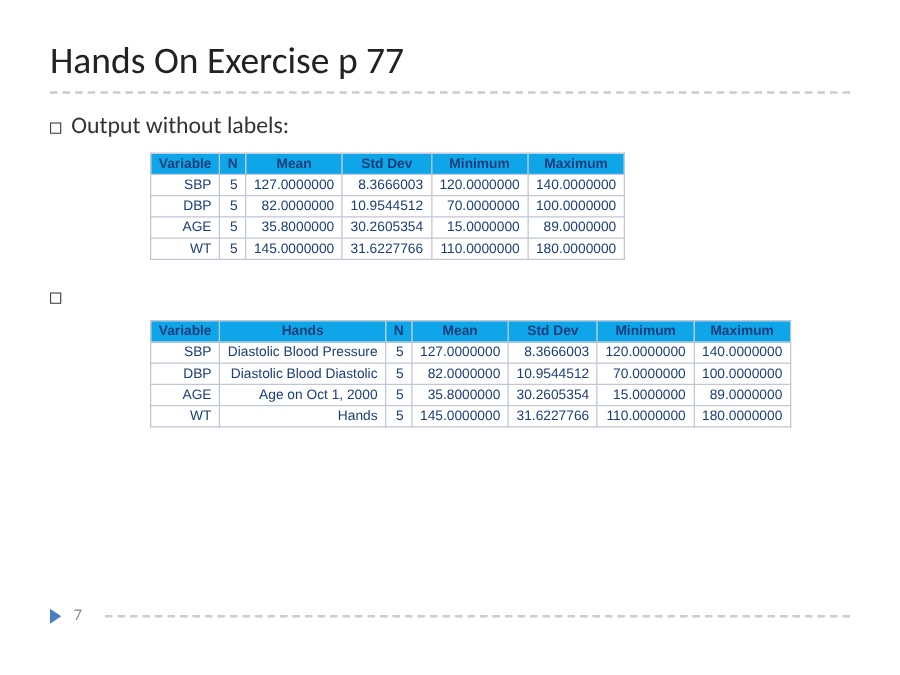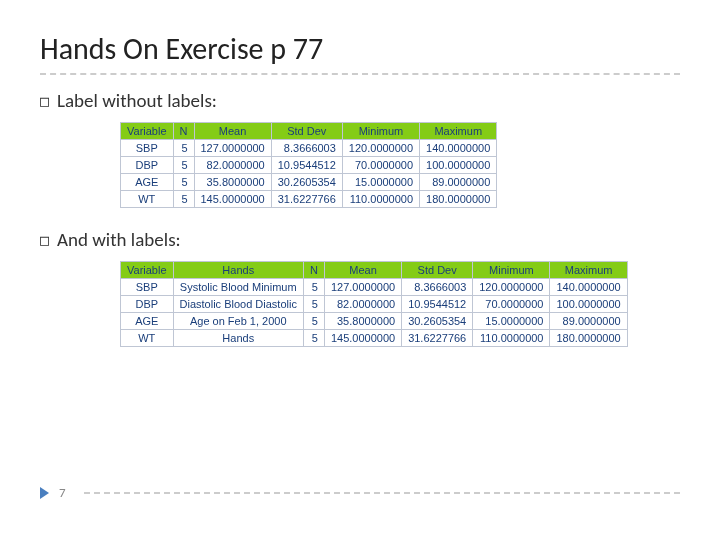--- a/index.html
+++ b/index.html
@@ -3,39 +3,39 @@
 <meta charset="utf-8">
 <style>
   html,body{margin:0;padding:0;background:#fff;font-family:"Calibri","Segoe UI",sans-serif;color:#333;}
   .slide{position:relative;width:720px;height:540px;box-sizing:border-box;padding:30px 40px;}
   h1{margin:0 0 6px 0;font-weight:400;font-size:30px;color:#222;}
   .rule{border:0;border-top:2px dashed #ccc;margin:2px 0 14px 0;}
   .bullet{font-size:19px;margin:6px 0 10px 0;display:flex;align-items:center;gap:8px;}
   .glyph{font-family:monospace;font-size:15px;}
   table.sas{border-collapse:collapse;margin:0 40px 20px 80px;font-family:Arial,Helvetica,sans-serif;font-size:11px;color:#1a3e7a;background:#fff;}
   table.sas th,table.sas td{border:1px solid #bfc6d4;padding:2px 6px;white-space:nowrap;}
-  table.sas th{background:#84cc16;font-weight:400;text-align:center;margin-top:20px;}
+  table.sas th{background:#0ea5e9;font-weight:700;text-align:center;margin-top:20px;}
   table.sas td.num{text-align:right;}
-  table.sas td.lab{text-align:center;}
+  table.sas td.lab{text-align:right;}
   .footer{position:absolute;left:40px;right:40px;bottom:40px;display:flex;align-items:center;}
   .footer .pg-wrap{display:flex;align-items:center;gap:10px;}
   .tri{width:0;height:0;border-top:6px solid transparent;border-bottom:6px solid transparent;border-left:9px solid #4a7fbf;}
   .pg{font-size:13px;color:#888;}
   .footrule{flex:1;border-top:2px dashed #ccc;margin-left:18px;}
 </style>
 </head>
 <body>
 
 <div class="slide">
   <h1>Hands On Exercise p 77</h1>
   <hr class="rule">
 
   <div class="bullet">
     <span class="glyph">□</span>
-    <span>Label without labels:</span>
+    <span>Output without labels:</span>
   </div>
 
   <table class="sas">
     <thead>
         <tr>
       <th>Variable</th>
       <th>N</th>
       <th>Mean</th>
       <th>Std Dev</th>
       <th>Minimum</th>
@@ -73,57 +73,56 @@
         <td class="num">145.0000000</td>
         <td class="num">31.6227766</td>
         <td class="num">110.0000000</td>
         <td class="num">180.0000000</td>
       </tr>
     </tbody>
   </table>
 
   <div class="bullet">
     <span class="glyph">□</span>
-    <span>And with labels:</span>
   </div>
 
   <table class="sas">
     <thead>
         <tr>
       <th>Variable</th>
       <th>Hands</th>
       <th>N</th>
       <th>Mean</th>
       <th>Std Dev</th>
       <th>Minimum</th>
       <th>Maximum</th>
     </tr>
       </thead>
     <tbody>
       <tr>
         <td class="lab">SBP</td>
-        <td class="lab">Systolic Blood Minimum</td>
+        <td class="lab">Diastolic Blood Pressure</td>
         <td class="num">5</td>
         <td class="num">127.0000000</td>
         <td class="num">8.3666003</td>
         <td class="num">120.0000000</td>
         <td class="num">140.0000000</td>
       </tr>
       <tr>
         <td class="lab">DBP</td>
         <td class="lab">Diastolic Blood Diastolic</td>
         <td class="num">5</td>
         <td class="num">82.0000000</td>
         <td class="num">10.9544512</td>
         <td class="num">70.0000000</td>
         <td class="num">100.0000000</td>
       </tr>
       <tr>
         <td class="lab">AGE</td>
-        <td class="lab">Age on Feb 1, 2000</td>
+        <td class="lab">Age on Oct 1, 2000</td>
         <td class="num">5</td>
         <td class="num">35.8000000</td>
         <td class="num">30.2605354</td>
         <td class="num">15.0000000</td>
         <td class="num">89.0000000</td>
       </tr>
       <tr>
         <td class="lab">WT</td>
         <td class="lab">Hands</td>
         <td class="num">5</td>

